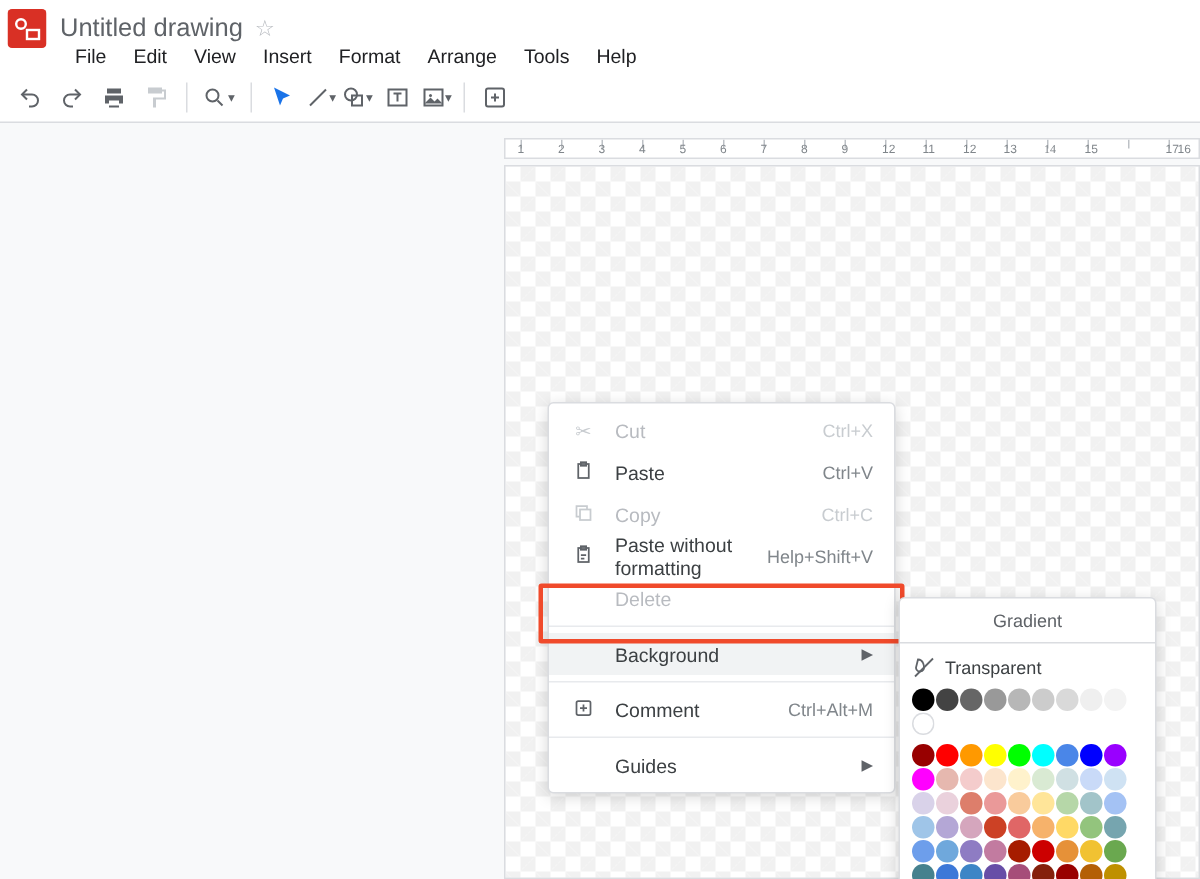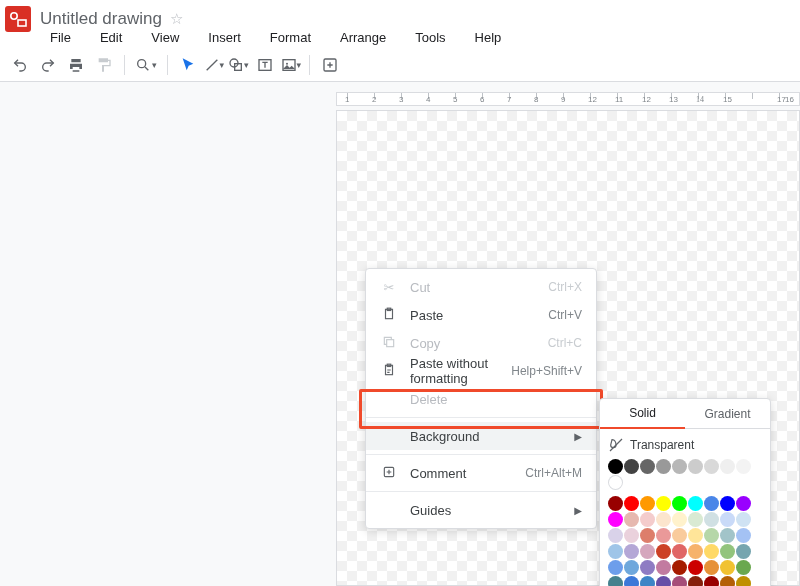--- a/index.html
+++ b/index.html
@@ -1,20 +1,20 @@
 <!DOCTYPE html>
 <html><head>
 <meta charset="utf-8">
 <style>
   * { box-sizing: border-box; }
   html, body { margin:0; padding:0; width:800px; height:586px; font-family: Arial, "Helvetica Neue", sans-serif; font-size:13px; color:#3c4043; background:#fff; overflow:hidden;}
   .titlebar { display:flex; align-items:center; height:26px; padding:12px 4px 0 4px;}
   .app-icon { width:28px; height:28px; margin-right:8px; display:flex; align-items:center; justify-content:center;}
   .title { color:#5f6368; font-size:17px; margin-right:8px;}
-  .menubar { display:flex; gap:13px; padding:0 0 0 42px; height:22px; align-items:center;}
+  .menubar { display:flex; gap:2px; padding:0 0 0 42px; height:22px; align-items:center;}
   .menubar span { padding:2px 8px; font-size:13px; color:#202124; cursor:default;}
   .toolbar { display:flex; align-items:center; height:34px; border-bottom:1px solid #dadce0; padding:0 8px; gap:4px;}
   .tbtn { width:24px; height:24px; display:flex; align-items:center; justify-content:center; color:#5f6368; border-radius:2px; cursor:default;}
   .tbtn.sel { color:#1a73e8;}
   .tsep { width:1px; height:20px; background:#dadce0; margin:0 4px;}
   .workspace { position:relative; height:504px; background:#f8f9fa; }
   .canvas-wrap { position:absolute; left:336px; top:28px; width:464px; height:476px; }
   .ruler-h { position:absolute; left:336px; top:10px; width:464px; height:14px; background:#fff; border:1px solid #dadce0; font-size:8px; color:#80868b; overflow:hidden;}
   .ruler-h .tick { position:absolute; top:0; width:1px; height:6px; background:#bdc1c6;}
   .ruler-h .num { position:absolute; top:2px; font-size:8px; color:#80868b;}
@@ -246,21 +246,20 @@
       <span class="ic"></span>
       <span class="ctxlabel">Guides</span>
       <span class="arrow">▶</span>
     </div>
   </div>
 
   <div class="highlight-box"></div>
 
   <div class="colorpop">
     <div class="cp-tabs">
-      <div class="cp-tab active">Solid</div>
       <div class="cp-tab">Gradient</div>
     </div>
     <div class="cp-body">
       <div class="cp-row">
         <span class="nocol">
             <svg width="16" height="16" viewBox="0 0 24 24">
               <path d="M6 4c6 0 6 8 6 8s0 4-4 4-4-4-4-4 2-8 2-8z" fill="none" stroke="#5f6368" stroke-width="1.8"></path>
               <path d="M3 21L21 3" stroke="#5f6368" stroke-width="1.8"></path>
             </svg>
           </span>

